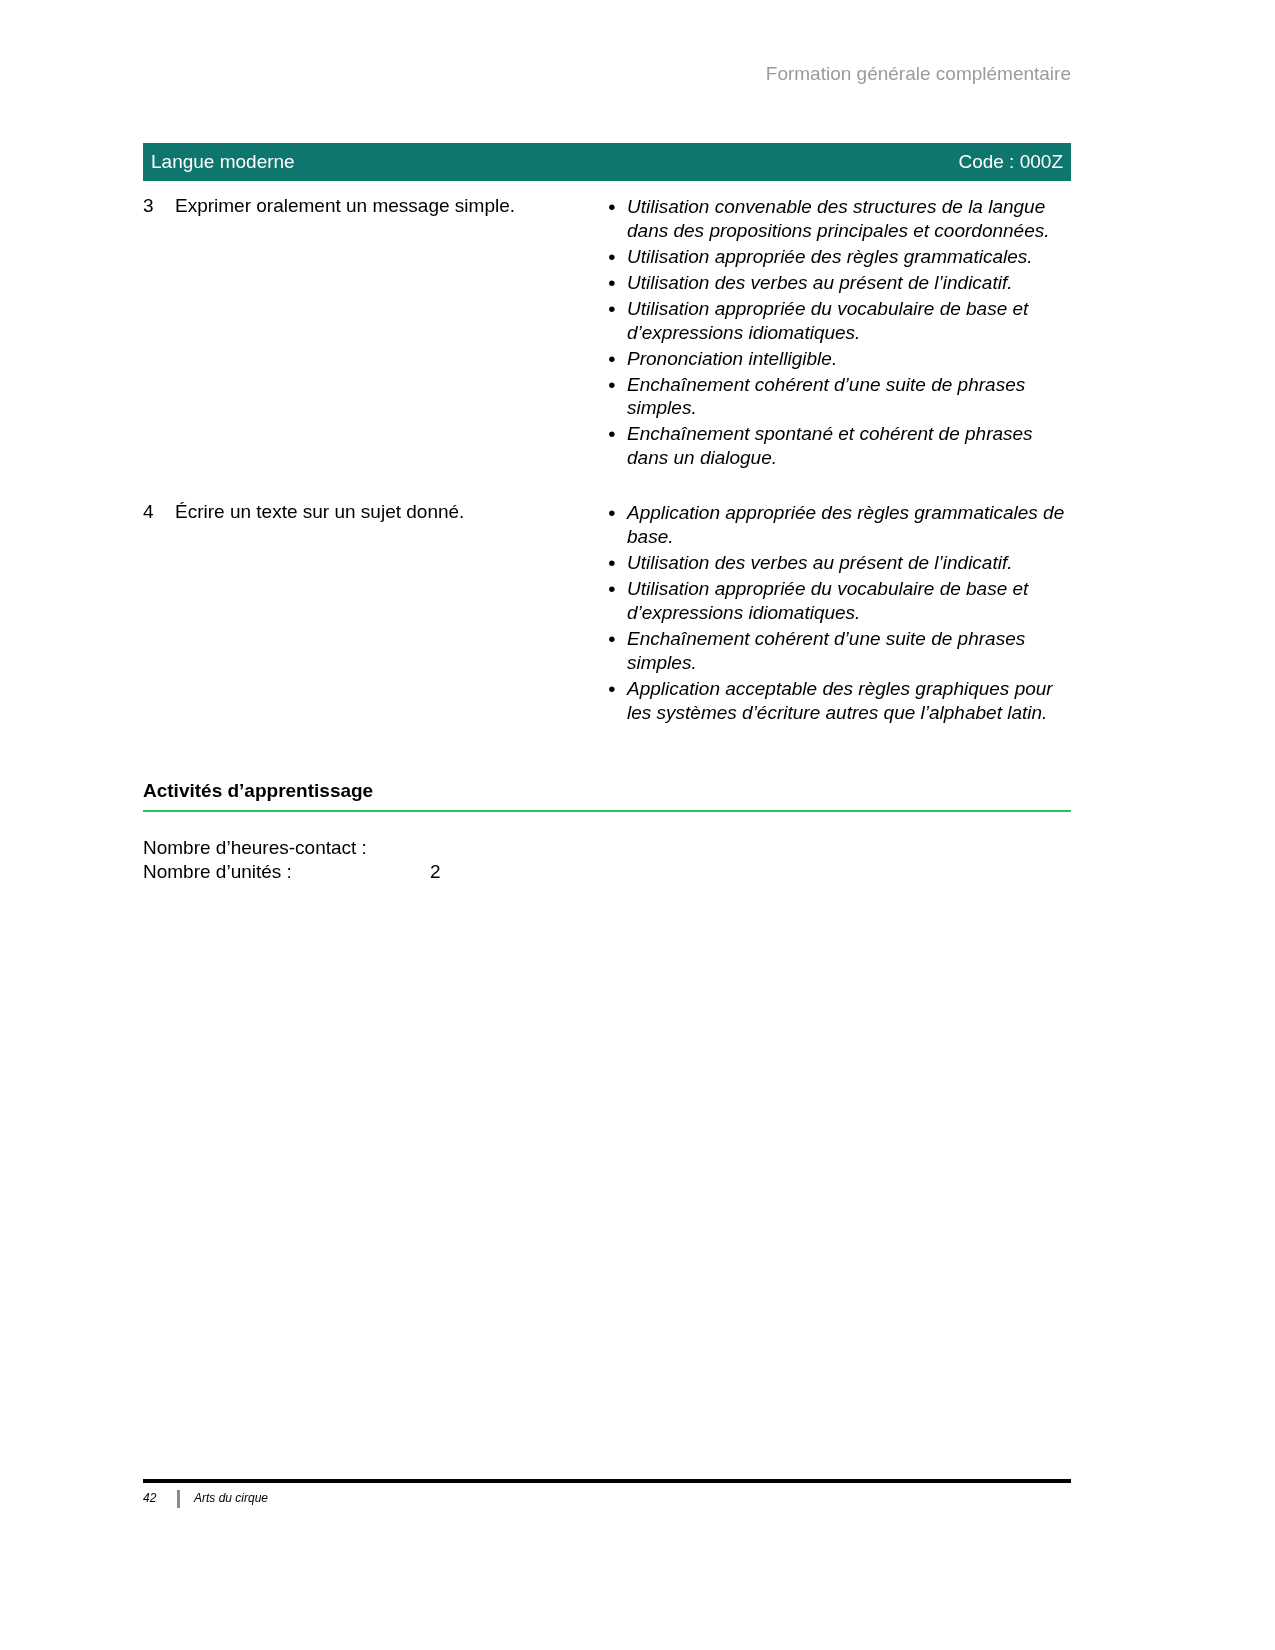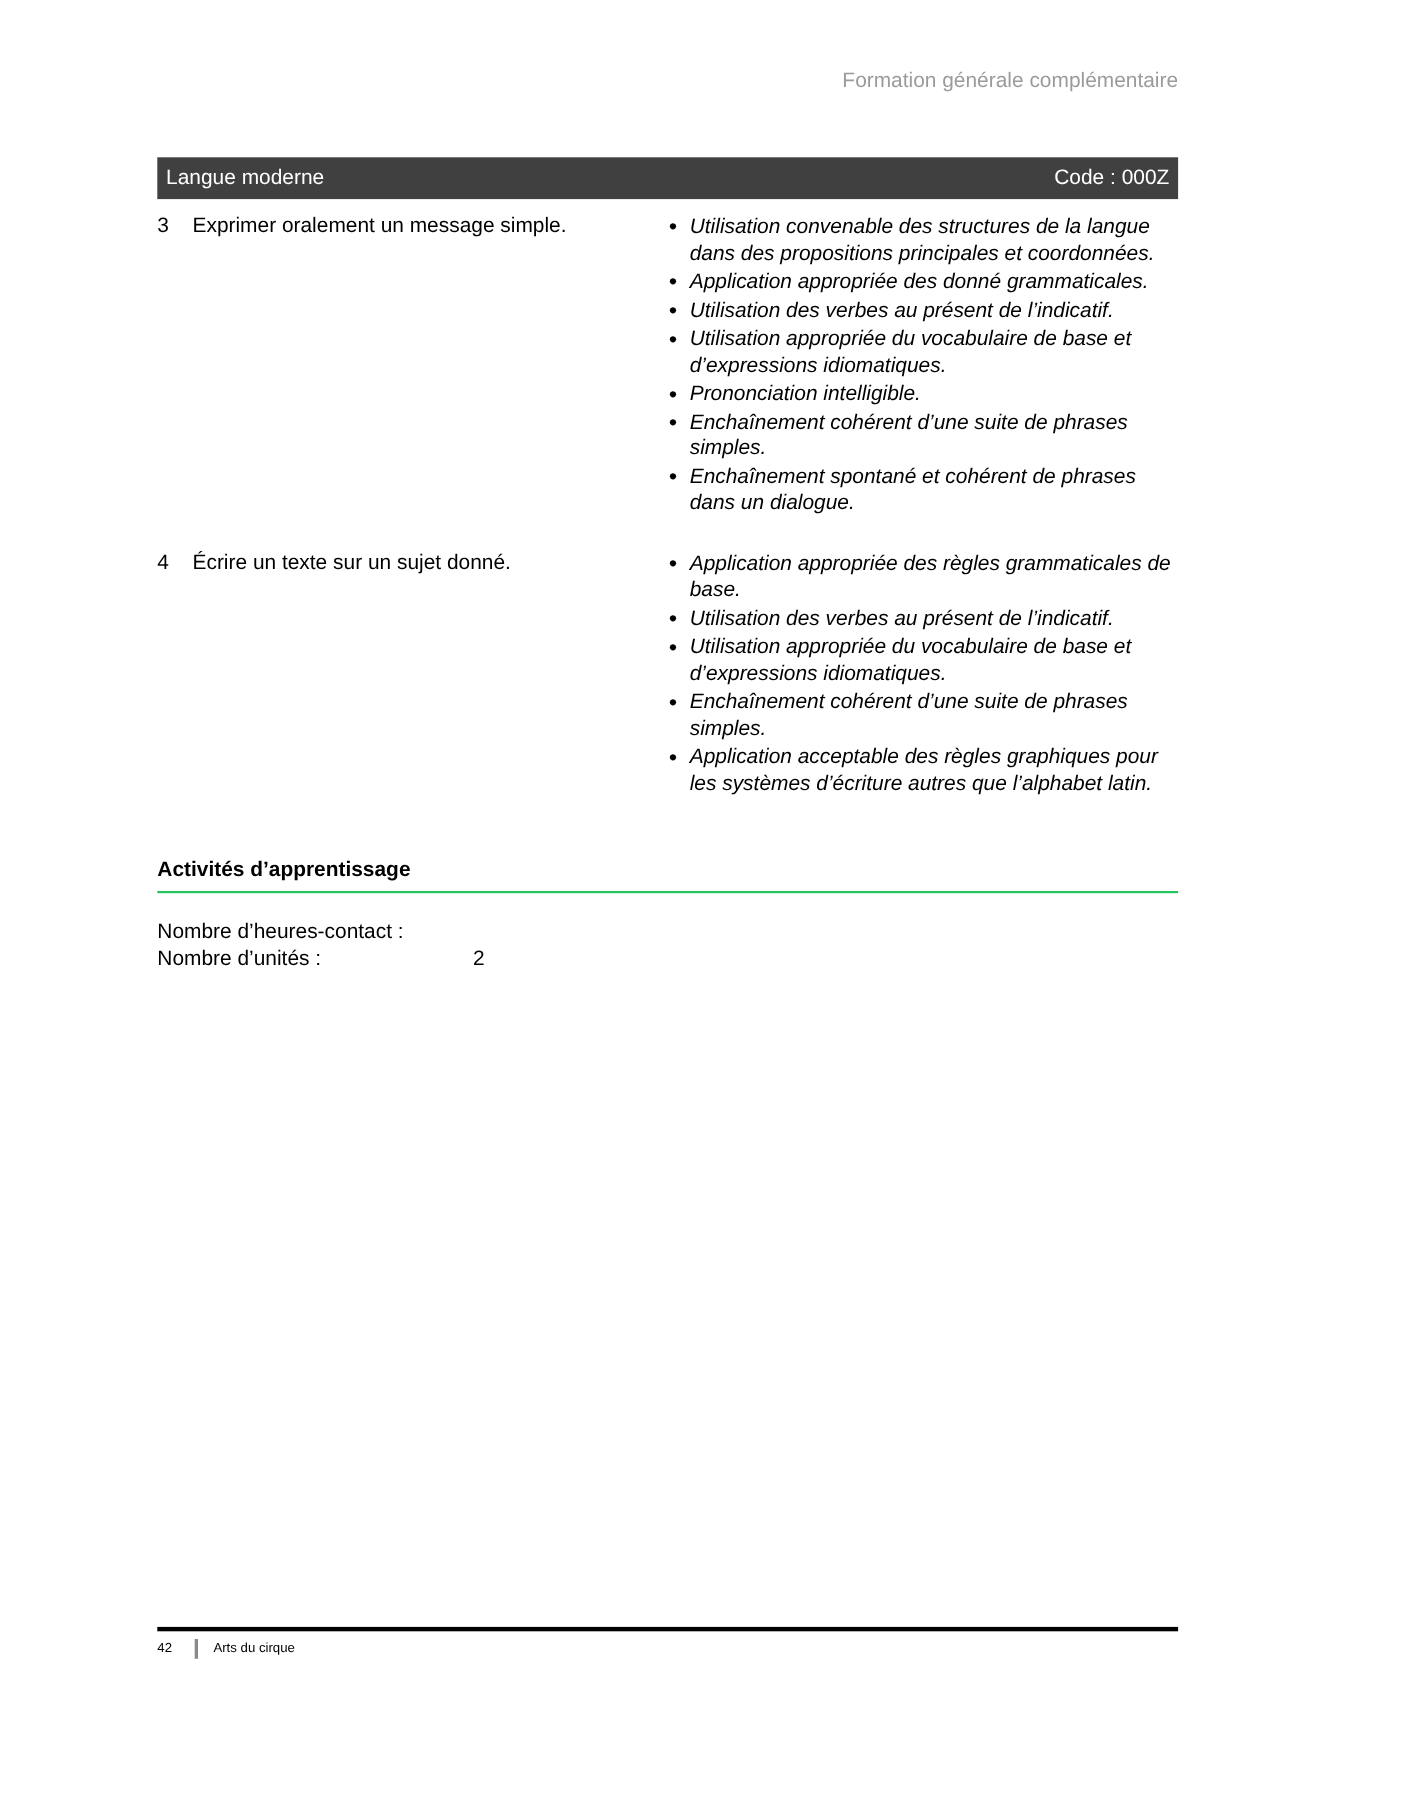--- a/index.html
+++ b/index.html
@@ -20,21 +20,21 @@
     padding: 0 204px 0 143px;
   }
   .running-header {
     padding-top: 62px;
     text-align: right;
     color: #9b9b9b;
     font-size: 19px;
   }
   .title-bar {
     margin-top: 57px;
-    background: #404040;
+    background: #0f766e;
     color: #ffffff;
     height: 38px;
     display: flex;
     align-items: center;
     justify-content: space-between;
     padding: 0 8px;
     font-size: 19px;
   }
   .objective-row {
     display: grid;
@@ -86,20 +86,21 @@
     left: 143px;
     right: 204px;
     top: 1479px;
     border-top: 4px solid #000000;
     padding-top: 7px;
   }
   .footer-inner {
     display: flex;
     align-items: center;
     font-size: 12px;
+    font-style: italic;
   }
   .footer-pagenum { min-width: 24px; }
   .footer-divider {
     width: 3px;
     height: 18px;
     background: #8a8a8a;
     margin: 0 14px 0 10px;
   }
 </style>
 </head>
@@ -114,21 +115,21 @@
     <span>Code : 000Z</span>
   </div>
 
   <div class="objective-row">
     <div class="obj-left">
       <span class="obj-num">3</span>
       <span class="obj-text">Exprimer oralement un message simple.</span>
     </div>
     <ul class="criteria">
       <li>Utilisation convenable des structures de la langue dans des propositions principales et coordonnées.</li>
-      <li>Application appropriée des donné grammaticales.</li>
+      <li>Utilisation appropriée des règles grammaticales.</li>
       <li>Utilisation des verbes au présent de l’indicatif.</li>
       <li>Utilisation appropriée du vocabulaire de base et d’expressions idiomatiques.</li>
       <li>Prononciation intelligible.</li>
       <li>Enchaînement cohérent d’une suite de phrases simples.</li>
       <li>Enchaînement spontané et cohérent de phrases dans un dialogue.</li>
     </ul>
   </div>
 
   <div class="objective-row">
     <div class="obj-left">

